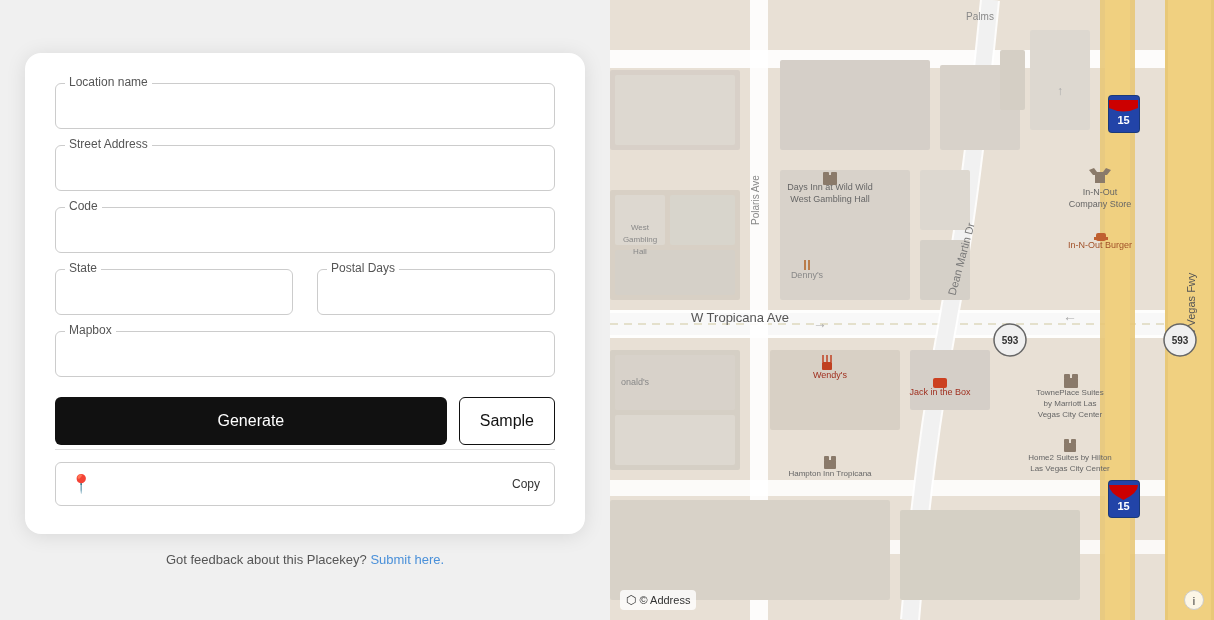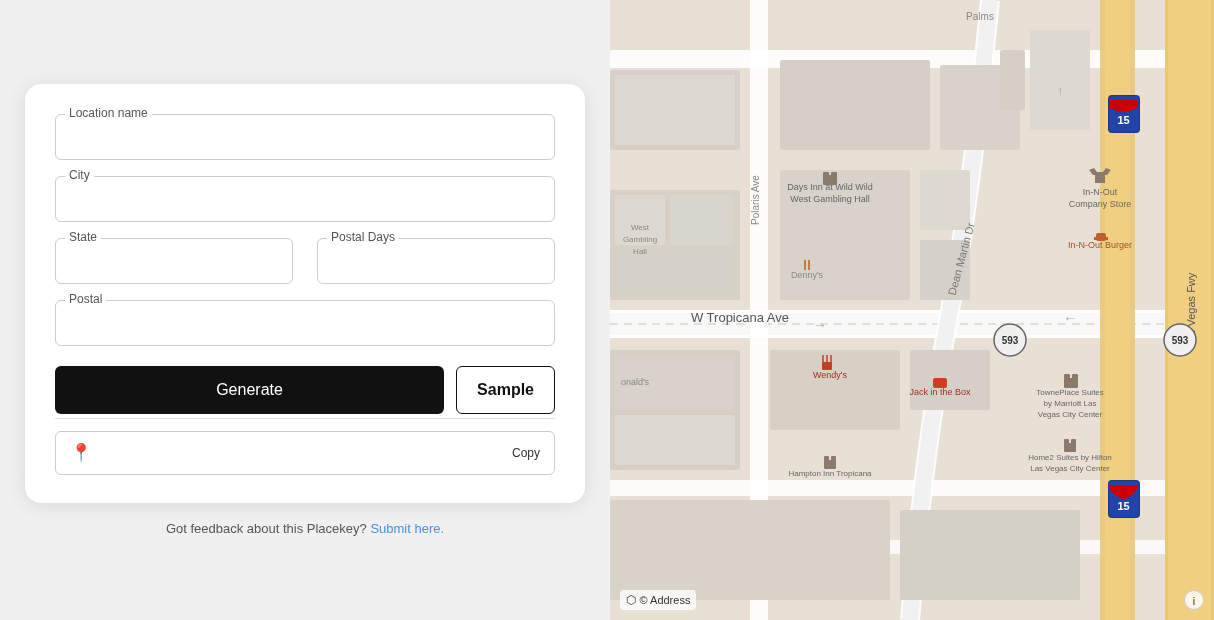--- a/index.html
+++ b/index.html
@@ -89,21 +89,20 @@
     }
 
     .btn-sample {
       background: white;
       color: #111;
       border: 1.5px solid #111;
       border-radius: 6px;
       padding: 14px 20px;
       font-size: 16px;
       cursor: pointer;
-      font-weight: bold;
     }
 
     .divider {
       border: none;
       border-top: 1px solid #e0e0e0;
       margin: 4px 0 12px 0;
     }
 
     .placekey-output {
       display: flex;
@@ -195,39 +194,43 @@
 <body>
 
 <div class="left-panel">
   <div class="form-card">
 
     <div class="field-group">
       <label>Location name</label>
       <input type="text" style="">
     </div>
 
-
     <div class="field-group">
-      <label>City</label>
+      <label>Street Address</label>
+      <input type="text" style="">
+    </div>
+
+    <div class="field-group">
+      <label>Code</label>
       <input type="text" style="">
     </div>
 
     <div class="row-fields">
       <div class="field-group">
         <label>State</label>
         <input type="text" style="">
       </div>
       <div class="field-group">
         <label>Postal Days</label>
         <input type="text" style="">
       </div>
     </div>
 
     <div class="field-group">
-      <label>Postal</label>
+      <label>Mapbox</label>
       <input type="text" style="">
     </div>
 
     <div class="btn-row">
       <button class="btn-generate">Generate</button>
       <button class="btn-sample">Sample</button>
     </div>
 
     <hr class="divider">
 

